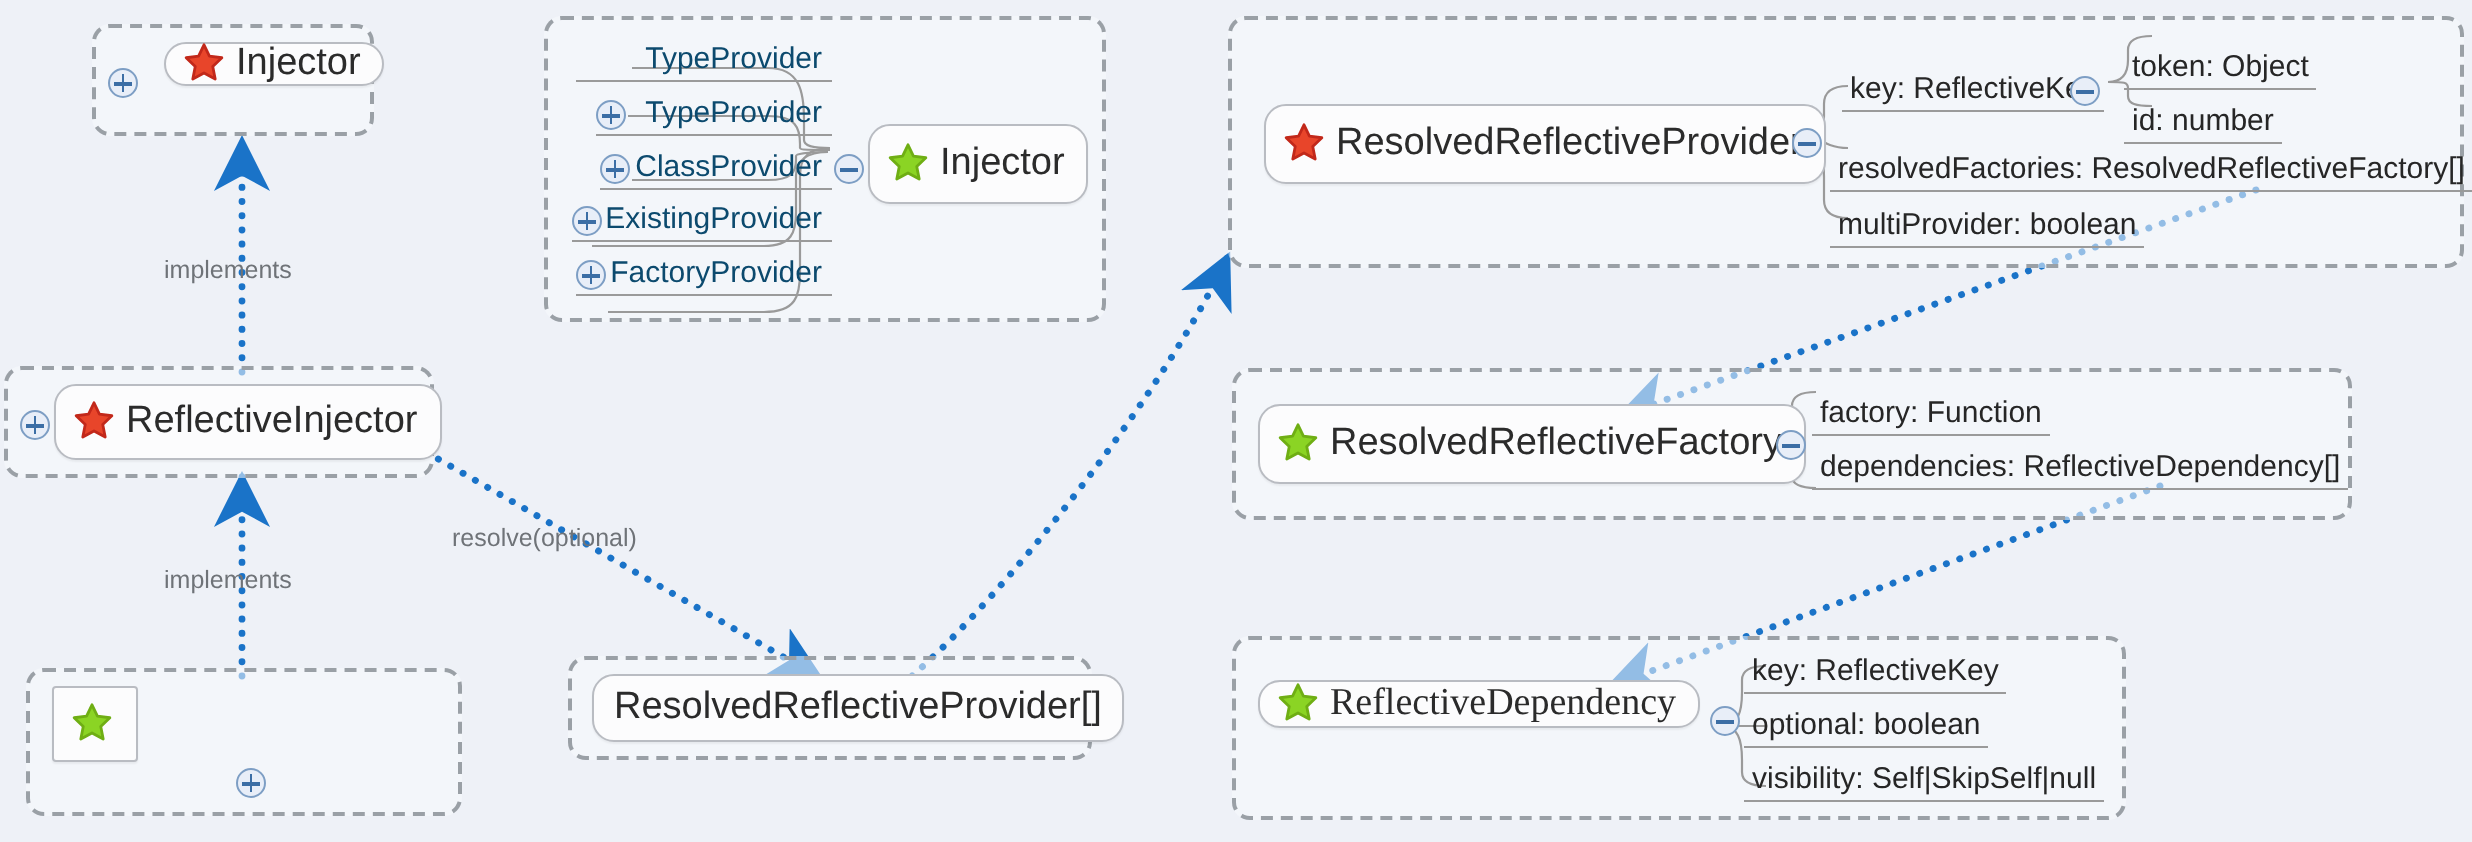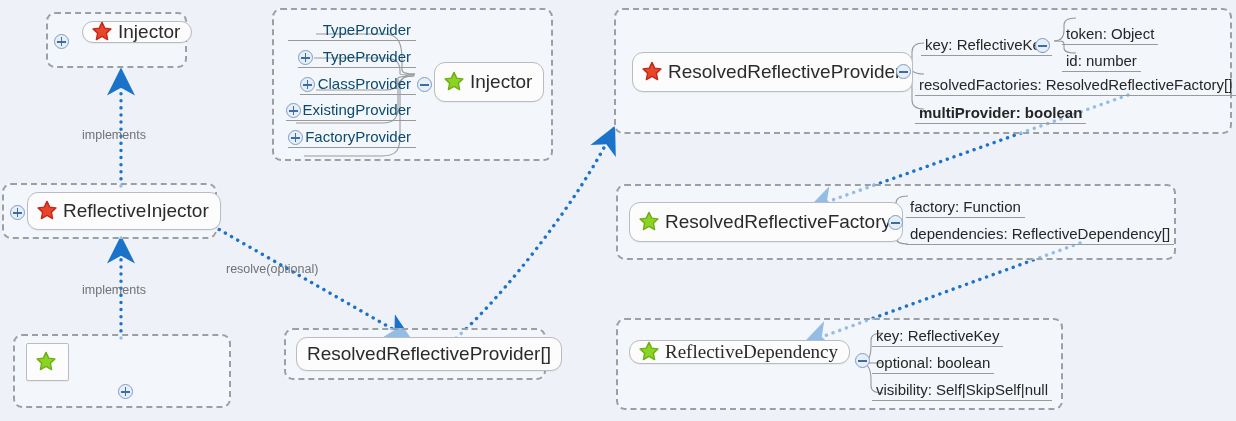--- a/index.html
+++ b/index.html
@@ -233,21 +233,21 @@
   <div class="prop" style="left:1062px;top:25px;">
     <span>token: Object</span>
   </div>
   <div class="prop" style="left:1062px;top:52px;">
     <span>id: number</span>
   </div>
 
   <div class="prop" style="left:915px;top:76px;">
     <span>resolvedFactories: ResolvedReflectiveFactory[]</span>
   </div>
-  <div class="prop" style="left:915px;top:104px;font-weight:bold;">
+  <div class="prop" style="left:915px;top:104px;">
     <span>multiProvider: boolean</span>
   </div>
 
   <div class="group" style="left:616px;top:184px;width:560px;height:76px;"></div>
 
   <svg style="position:absolute;left:616px;top:184px;width:560px;height:76px;" viewBox="0 0 560 76" xmlns="http://www.w3.org/2000/svg">
     <path d="M270,38 C278,38 280,32 280,24 L280,19 C280,14 284,12 292,12" fill="none" stroke="#9a9a9a" stroke-width="1.1"></path>
     <path d="M270,38 C278,38 280,44 280,50 L280,54 C280,58 284,60 292,60" fill="none" stroke="#9a9a9a" stroke-width="1.1"></path>
   </svg>
 

